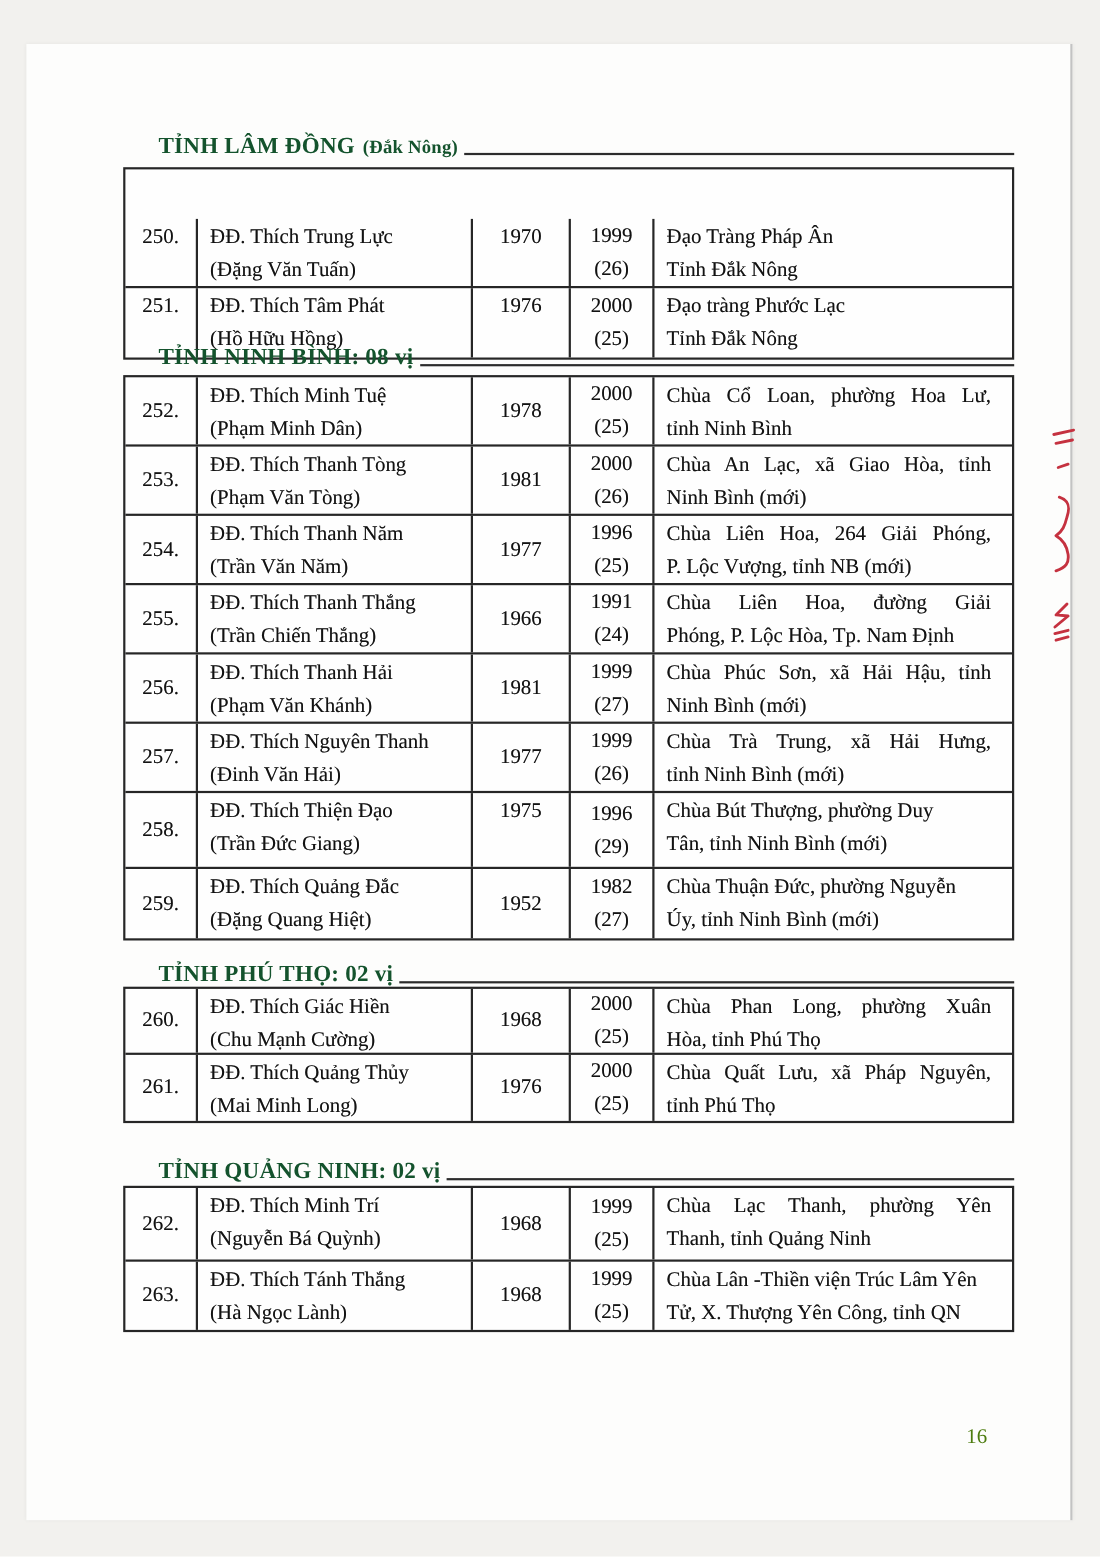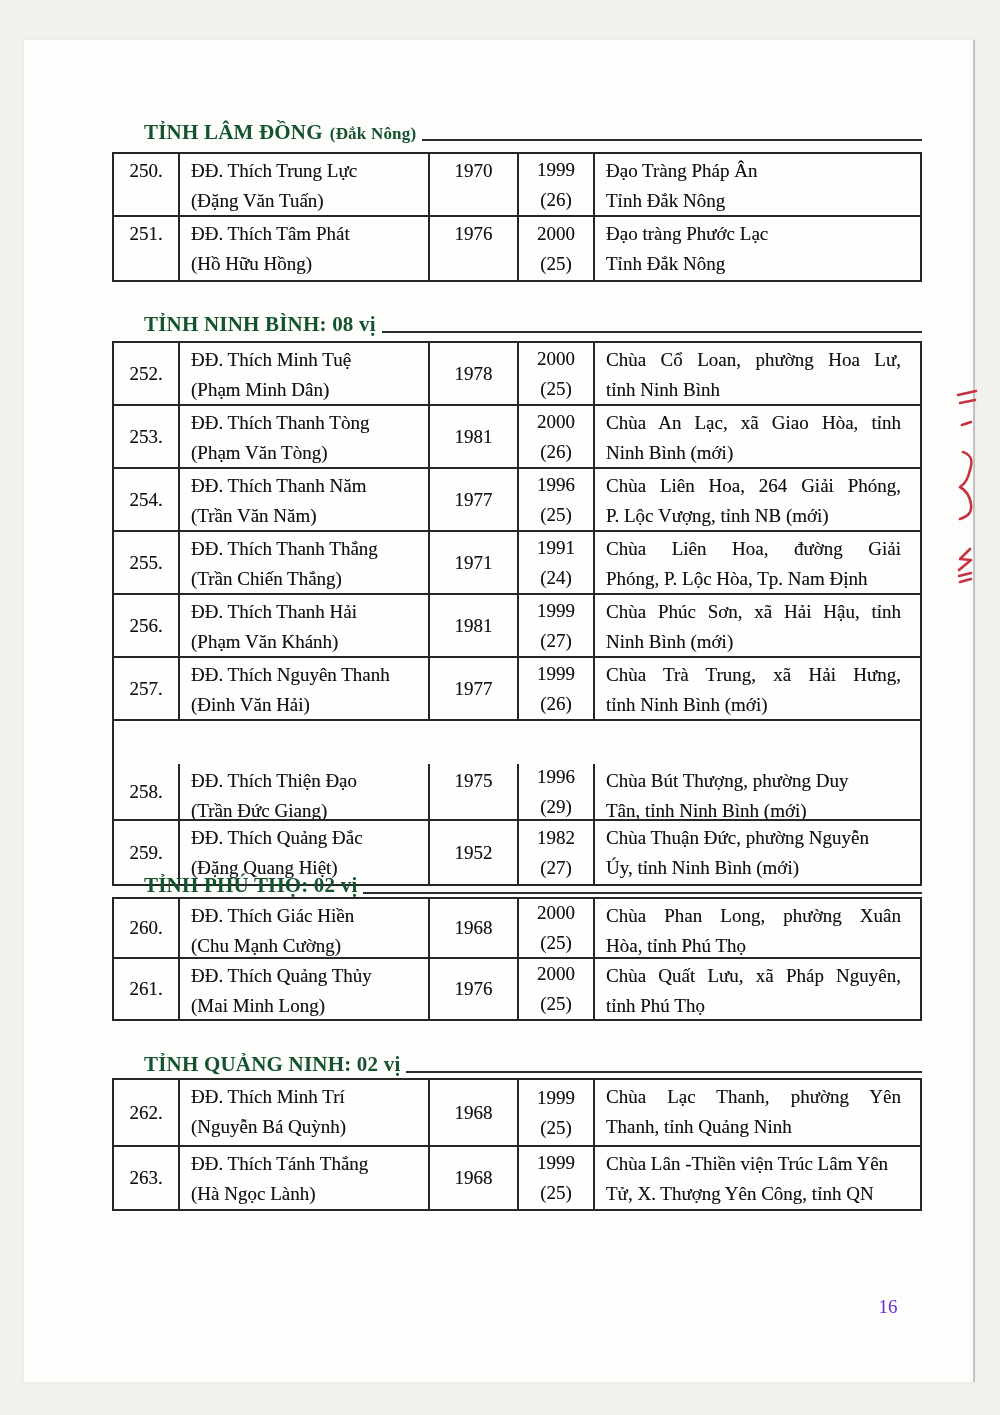--- a/index.html
+++ b/index.html
@@ -42,37 +42,37 @@
   .c-no{ width:66px; display:flex; align-items:center; justify-content:center; }
   .c-no.top{ align-items:flex-start; padding-top:2px; }
   .c-name{ width:250px; padding:2px 8px 16px 11px; }
   .c-birth{ width:89px; display:flex; align-items:center; justify-content:center; }
   .c-birth.top{ align-items:flex-start; padding-top:2px; }
   .c-ord{ width:76px; display:flex; flex-direction:column; align-items:center; justify-content:center; }
   .c-temple{ flex:1; padding:2px 19px 0 11px; }
   .trow.justify .c-temple .line:not(:last-child){ text-align:justify; text-align-last:justify; }
   .page-number{
     position:absolute; left:836px; top:1256px; width:56px;
-    font-size:19px; text-align:center; color:#6d28d9;
+    font-size:19px; text-align:center; color:#4d7c0f;
   }
   .margin-marks{ position:absolute; left:948px; top:383px; }
 </style>
 </head>
 <body>
 
 <div class="screen">
   <div class="page">
     <div>
         <div class="section-header" style="top: 80px;">
           <span>TỈNH LÂM ĐỒNG</span>
           <span class="hs">(Đắk Nông)</span>
           <span class="hrule"></span>
         </div>
         <div class="tbl" style="top: 112px;">
-          <div class="trow" style="height: 63px;">
+          <div class="trow" style="height: 63px; margin-top: 45px;">
             <div class="cell c-no top">250.</div>
             <div class="cell c-name">
               <div class="line">ĐĐ. Thích Trung Lực</div>
               <div class="line">(Đặng Văn Tuấn)</div>
             </div>
             <div class="cell c-birth top">1970</div>
             <div class="cell c-ord">
               <div class="line">1999</div>
               <div class="line">(26)</div>
             </div>
@@ -150,21 +150,21 @@
               <div class="line">Chùa Liên Hoa, 264 Giải Phóng,</div>
               <div class="line">P. Lộc Vượng, tỉnh NB (mới)</div>
             </div>
           </div>
           <div class="trow justify" style="height: 63px;">
             <div class="cell c-no">255.</div>
             <div class="cell c-name">
               <div class="line">ĐĐ. Thích Thanh Thắng</div>
               <div class="line">(Trần Chiến Thắng)</div>
             </div>
-            <div class="cell c-birth">1971</div>
+            <div class="cell c-birth">1966</div>
             <div class="cell c-ord">
               <div class="line">1991</div>
               <div class="line">(24)</div>
             </div>
             <div class="cell c-temple">
               <div class="line">Chùa Liên Hoa, đường Giải</div>
               <div class="line">Phóng, P. Lộc Hòa, Tp. Nam Định</div>
             </div>
           </div>
           <div class="trow justify" style="height: 63px;">
@@ -192,21 +192,21 @@
             <div class="cell c-birth">1977</div>
             <div class="cell c-ord">
               <div class="line">1999</div>
               <div class="line">(26)</div>
             </div>
             <div class="cell c-temple">
               <div class="line">Chùa Trà Trung, xã Hải Hưng,</div>
               <div class="line">tỉnh Ninh Bình (mới)</div>
             </div>
           </div>
-          <div class="trow" style="height: 57px; margin-top: 43px;">
+          <div class="trow" style="height: 69px;">
             <div class="cell c-no">258.</div>
             <div class="cell c-name">
               <div class="line">ĐĐ. Thích Thiện Đạo</div>
               <div class="line">(Trần Đức Giang)</div>
             </div>
             <div class="cell c-birth top">1975</div>
             <div class="cell c-ord">
               <div class="line">1996</div>
               <div class="line">(29)</div>
             </div>

